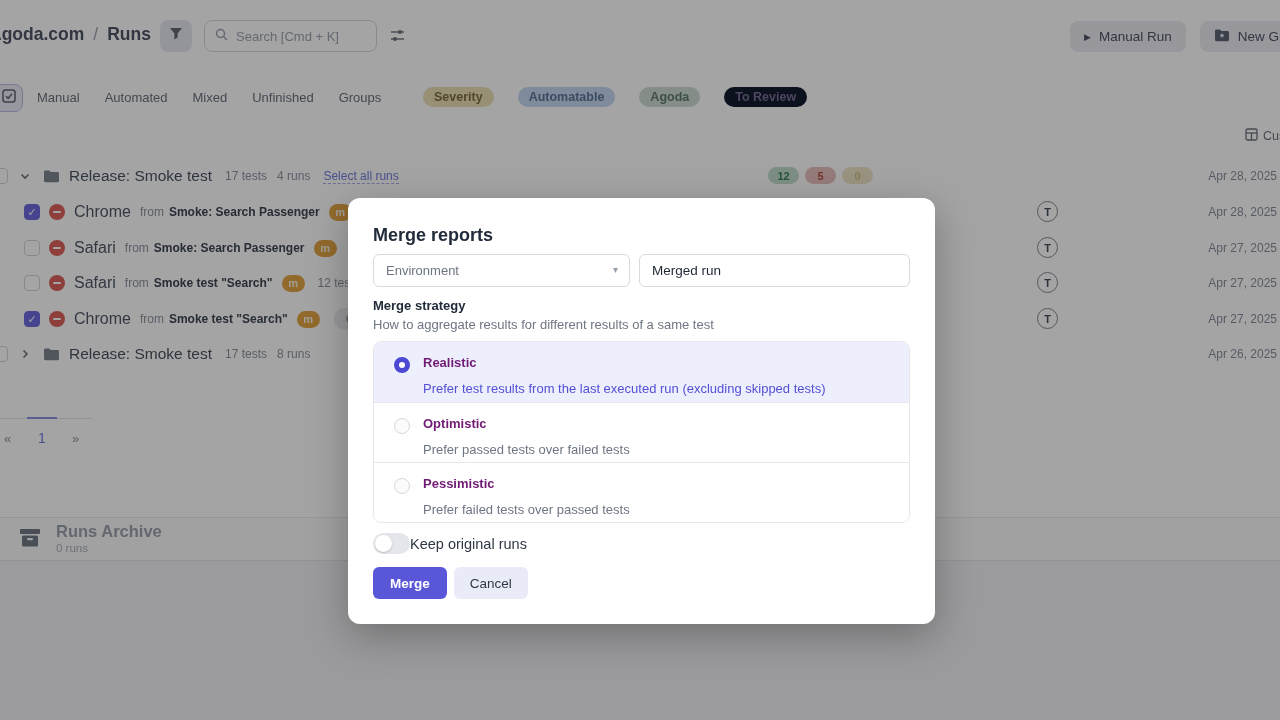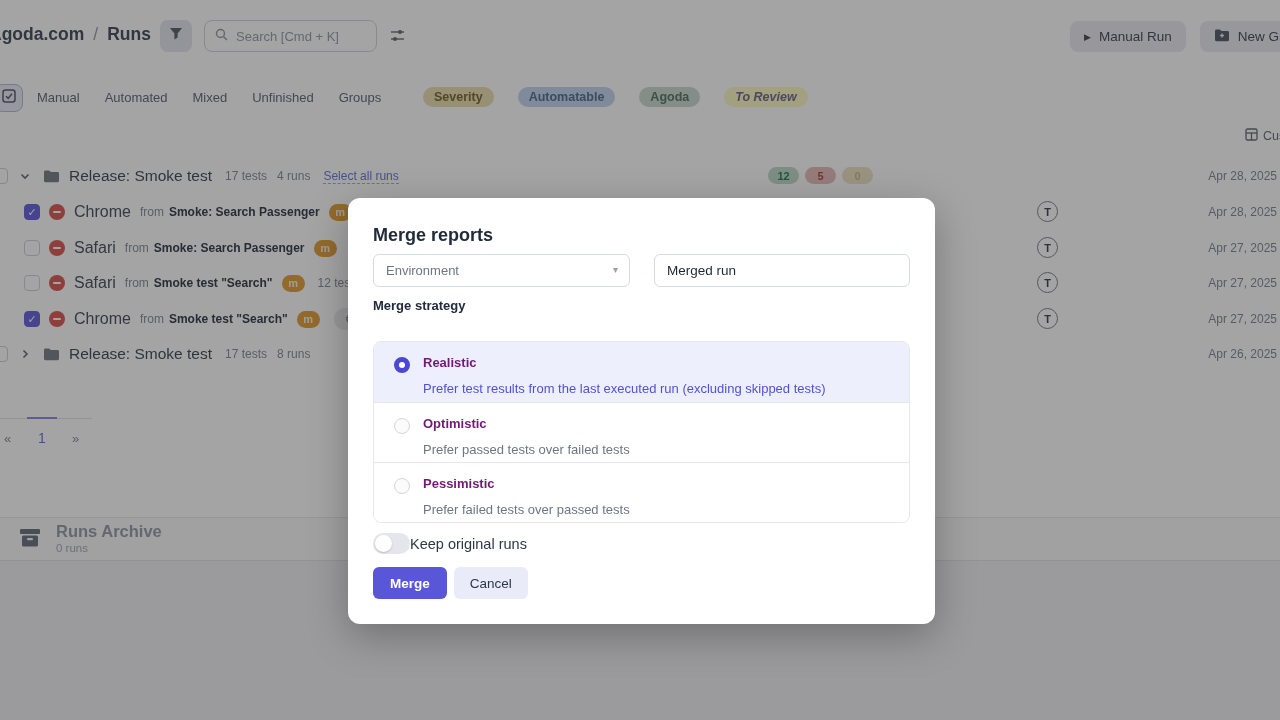--- a/index.html
+++ b/index.html
@@ -28,21 +28,21 @@
 
   .tabs-row { position:absolute; left:0; top:84px; width:100%; height:28px; }
   .selectmode-btn { left:-6px; top:0; width:29px; height:28px; background:#e9eaf5; border:1px solid #b9bce0; }
   .tabs { position:absolute; left:37px; top:6px; display:flex; gap:25px; font-size:13px; color:#666e7a; }
   .tab { cursor:pointer; }
   .chips { position:absolute; left:423px; top:3px; display:flex; gap:24px; }
   .chip { padding:3px 11px; border-radius:13px; font-size:12.5px; font-weight:600; cursor:pointer; }
   .chip-severity   { background:#eadfb2; color:#7c6d3a; }
   .chip-automatable{ background:#c5d8f0; color:#5a7294; }
   .chip-type       { background:#ccdbd2; color:#5e7a6a; }
-  .chip-toreview   { background:#fef9c3; color:#776c92;font-style:italic; }
+  .chip-toreview   { background:#0f172a; color:#776c92; }
 
   .customize { position:absolute; left:1245px; top:128px; display:flex; align-items:center; gap:5px; font-size:12.5px; color:#6a7078; white-space:nowrap; cursor:pointer; }
 
   
   .row { position:absolute; left:0; width:1280px; height:32px; display:flex; align-items:center; }
   .r1{top:160px}.r2{top:196px}.r3{top:232px}.r4{top:267px}.r5{top:303px}.r6{top:338px}
 
   .cbx { width:16px; height:16px; border-radius:4px; border:1px solid #cfd3da; background:#fff; flex:0 0 16px; display:flex; align-items:center; justify-content:center; cursor:pointer; }
   .cbx.checked { background:#6a66dd; border-color:#6a66dd; color:#fff; font-size:11px; line-height:1; }
   .cbx.cut { margin-left:-8px; }
@@ -87,21 +87,21 @@
   .archive-title { font-size:16.5px; font-weight:700; color:#99a0ab; cursor:pointer; }
   .archive-count { font-size:11.5px; color:#a8aeb8; margin-top:1px; }
   .bottom-band { position:absolute; left:0; top:561px; width:1280px; height:159px; background:#f1f1f3; }
 
   
   .dim { position:absolute; inset:0; background:rgba(8,8,12,0.37); z-index:5; }
 
   
   .modal { position:absolute; left:348px; top:198px; width:587px; height:426px; background:#fff; border-radius:12px; box-shadow:0 12px 40px rgba(0,0,0,0.28); z-index:10; }
   .modal-title { position:absolute; left:25px; top:27px; font-size:18px; font-weight:700; color:#222b3a; }
-  .modal-fields { position:absolute; left:25px; top:56px; width:537px; display:flex; gap:24px; }
+  .modal-fields { position:absolute; left:25px; top:56px; width:537px; display:flex; gap:9px; }
   .env-select { width:257px; height:33px; border:1px solid #d6dae1; border-radius:6px; display:flex; align-items:center; padding:0 12px; font-size:13px; color:#6e7683; cursor:pointer; position:relative; background:#fff; }
   .env-caret { position:absolute; right:11px; top:9px; font-size:10px; color:#98a0ab; }
   .run-name-input { flex:1; height:33px; border:1px solid #d6dae1; border-radius:6px; padding:0 12px; font-size:13.5px; color:#1f2734; font-family:"Liberation Sans", sans-serif; outline:none; }
   .strategy-label { position:absolute; left:25px; top:100px; font-size:13px; font-weight:700; color:#222b3a; }
   .strategy-help { position:absolute; left:25px; top:119px; font-size:13px; color:#6e7683; }
   .options { position:absolute; left:25px; top:143px; width:537px; border:1px solid #e5e7ec; border-radius:8px; overflow:hidden; background:#fff; }
   .option { height:60px; display:flex; padding-left:20px; cursor:pointer; background:#fff; }
   .option + .option { border-top:1px solid #e5e7ec; }
   .option.selected { background:#edeffc; }
   .radio { width:16px; height:16px; border-radius:50%; border:1.5px solid #d4d7dd; background:#fbfbfc; margin-top:15px; flex:0 0 16px; }
@@ -337,20 +337,21 @@
 
     <div class="modal-fields">
       <div class="env-select">
         <span>Environment</span>
         <span class="env-caret">▾</span>
       </div>
       <input class="run-name-input" type="text" value="Merged run" style="">
     </div>
 
     <div class="strategy-label">Merge strategy</div>
+    <div class="strategy-help">How to aggregate results for different results of a same test</div>
 
     <div class="options">
       <div class="option selected">
         <span class="radio checked"></span>
         <span class="option-text">
           <div class="option-name">Realistic</div>
           <div class="option-desc">Prefer test results from the last executed run (excluding skipped tests)</div>
         </span>
       </div>
       <div class="option">

